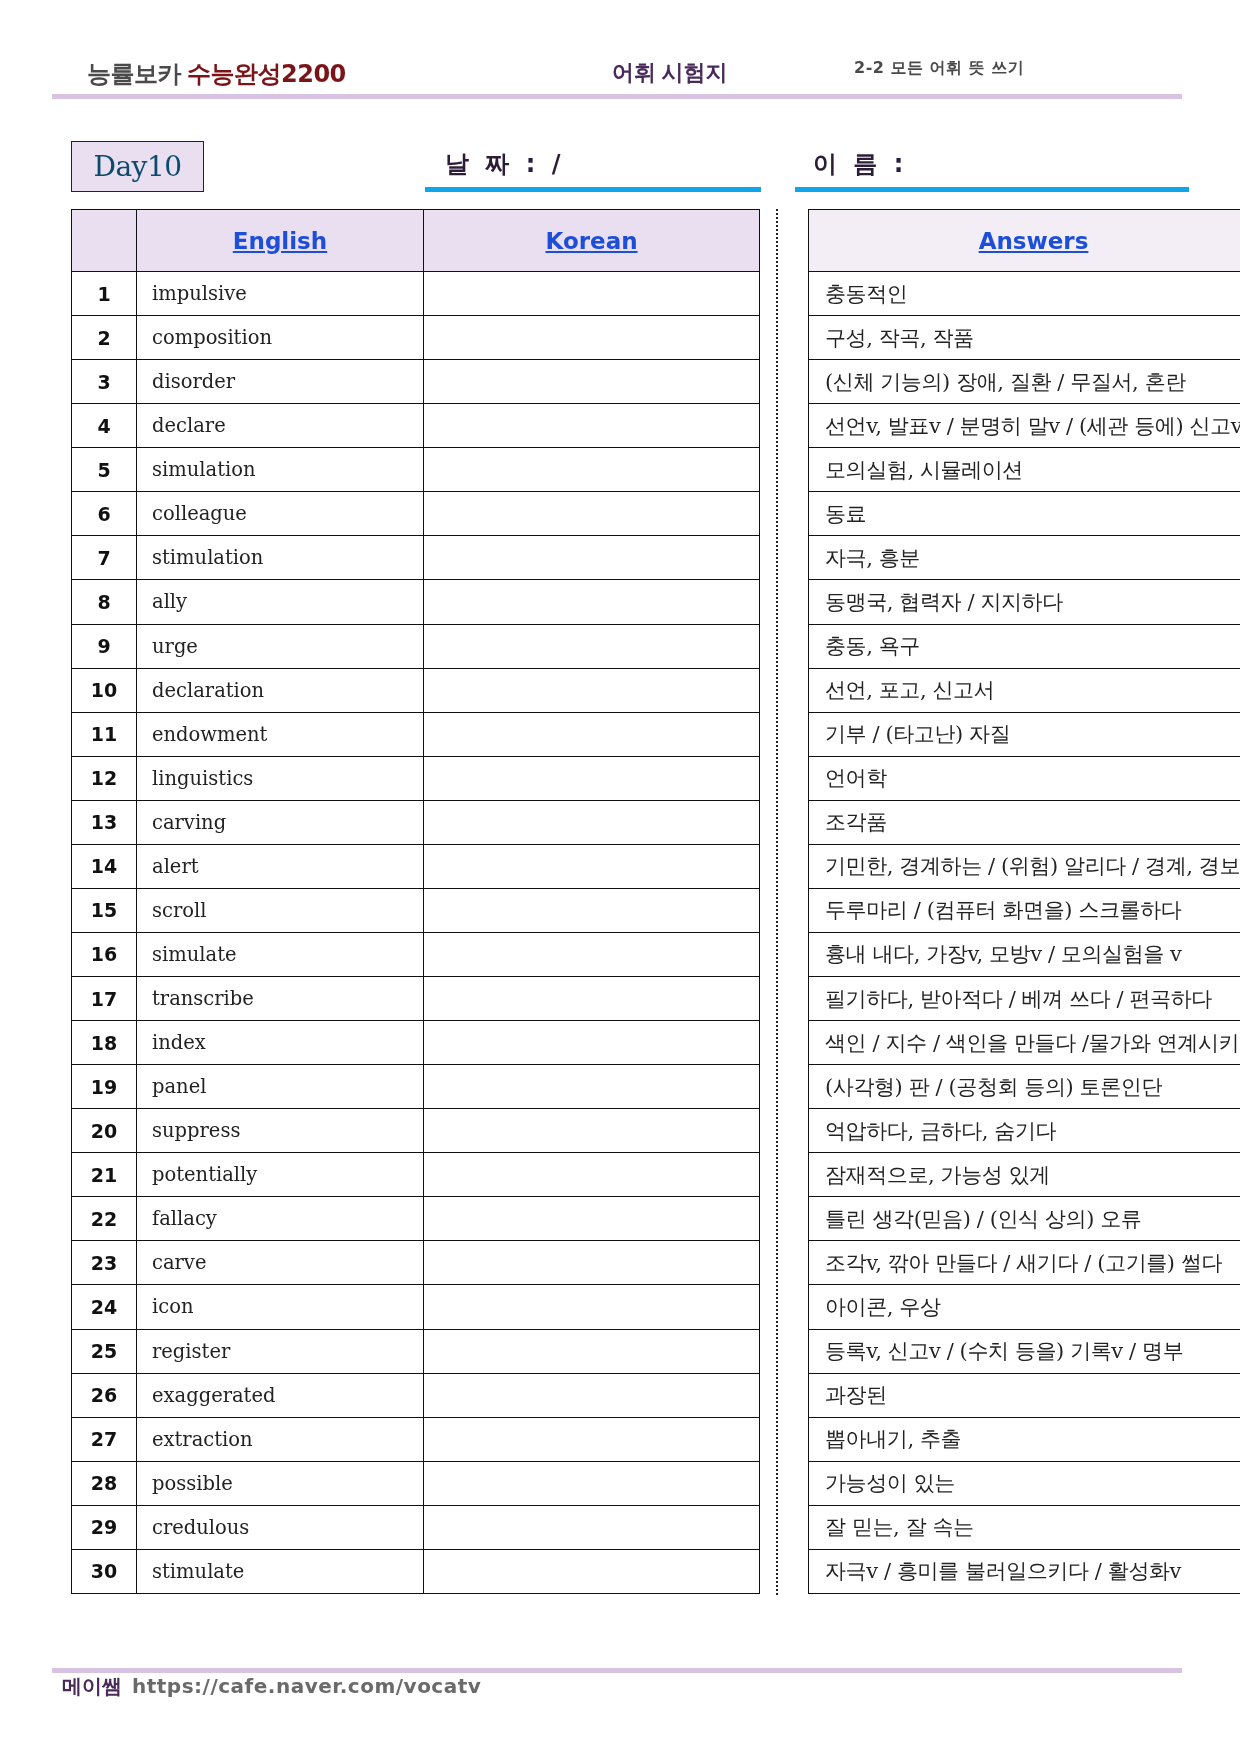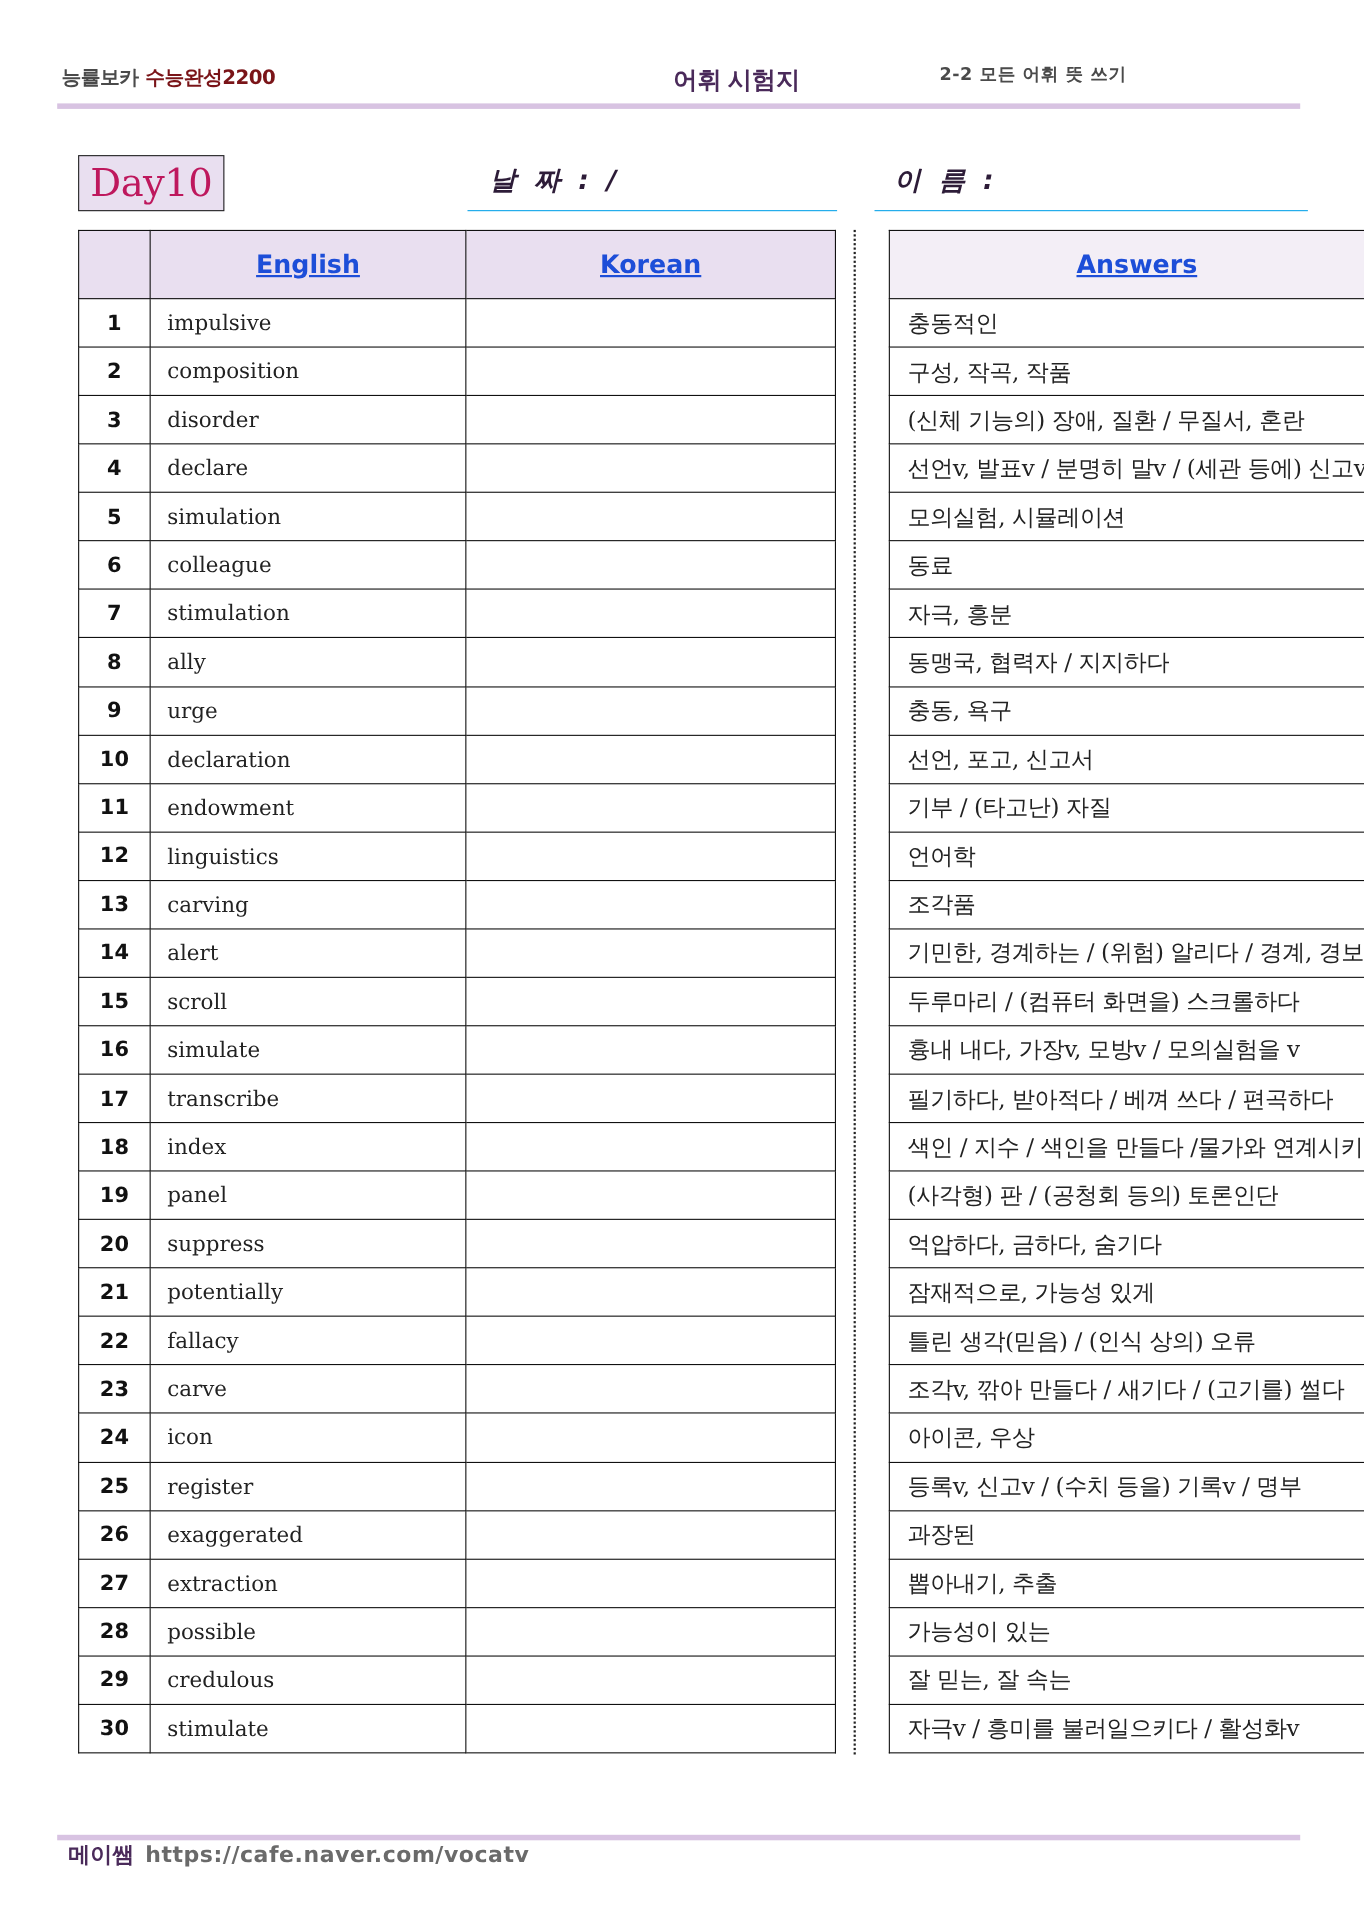--- a/index.html
+++ b/index.html
@@ -15,22 +15,22 @@
       color: #111;
     }
 
     
     .top-header {
       position: absolute;
       left: 52px; top: 54px;
       width: 1130px; height: 46px;
     }
     .brand {
-      position: absolute; left: 4px; top: 4px;
-      font-size: 18px; font-weight: bold;
+      position: absolute; left: 35px; top: 4px;
+      font-size: 24px; font-weight: bold;
       color: #4a4a4a;
       letter-spacing: -0.5px;
       white-space: nowrap;
     }
     .brand .sub { color: #7a1418; margin-left: 6px; }
     .sheet-type {
       position: absolute; left: 560px; top: 4px;
       font-size: 22px; font-weight: bold;
       color: #4a2a5a;
       white-space: nowrap;
@@ -52,29 +52,28 @@
 
     
     .day-box {
       position: absolute;
       left: 71px; top: 141px;
       width: 133px; height: 51px;
       background: #e9dff0;
       border: 1.5px solid #222;
       display: flex; align-items: center; justify-content: center;
       font-family: "DejaVu Serif", serif;
-      font-size: 35px;
-      color: #be185d;
+      font-size: 28px;
+      color: #0c4a6e;
       letter-spacing: -0.5px;
     }
     .field {
       position: absolute;
       height: 52px;
-      border-bottom: 1px solid #0ea5e9;
-      font-style: italic;
+      border-bottom: 5px solid #0ea5e9;
     }
     .field-date { left: 425px; top: 140px; width: 336px; }
     .field-name { left: 795px; top: 140px; width: 394px; }
     .field-label {
       position: absolute; left: 20px; top: 8px;
       font-size: 24px; font-weight: bold;
       color: #2d1c38;
       letter-spacing: 4px;
       white-space: nowrap;
     }

